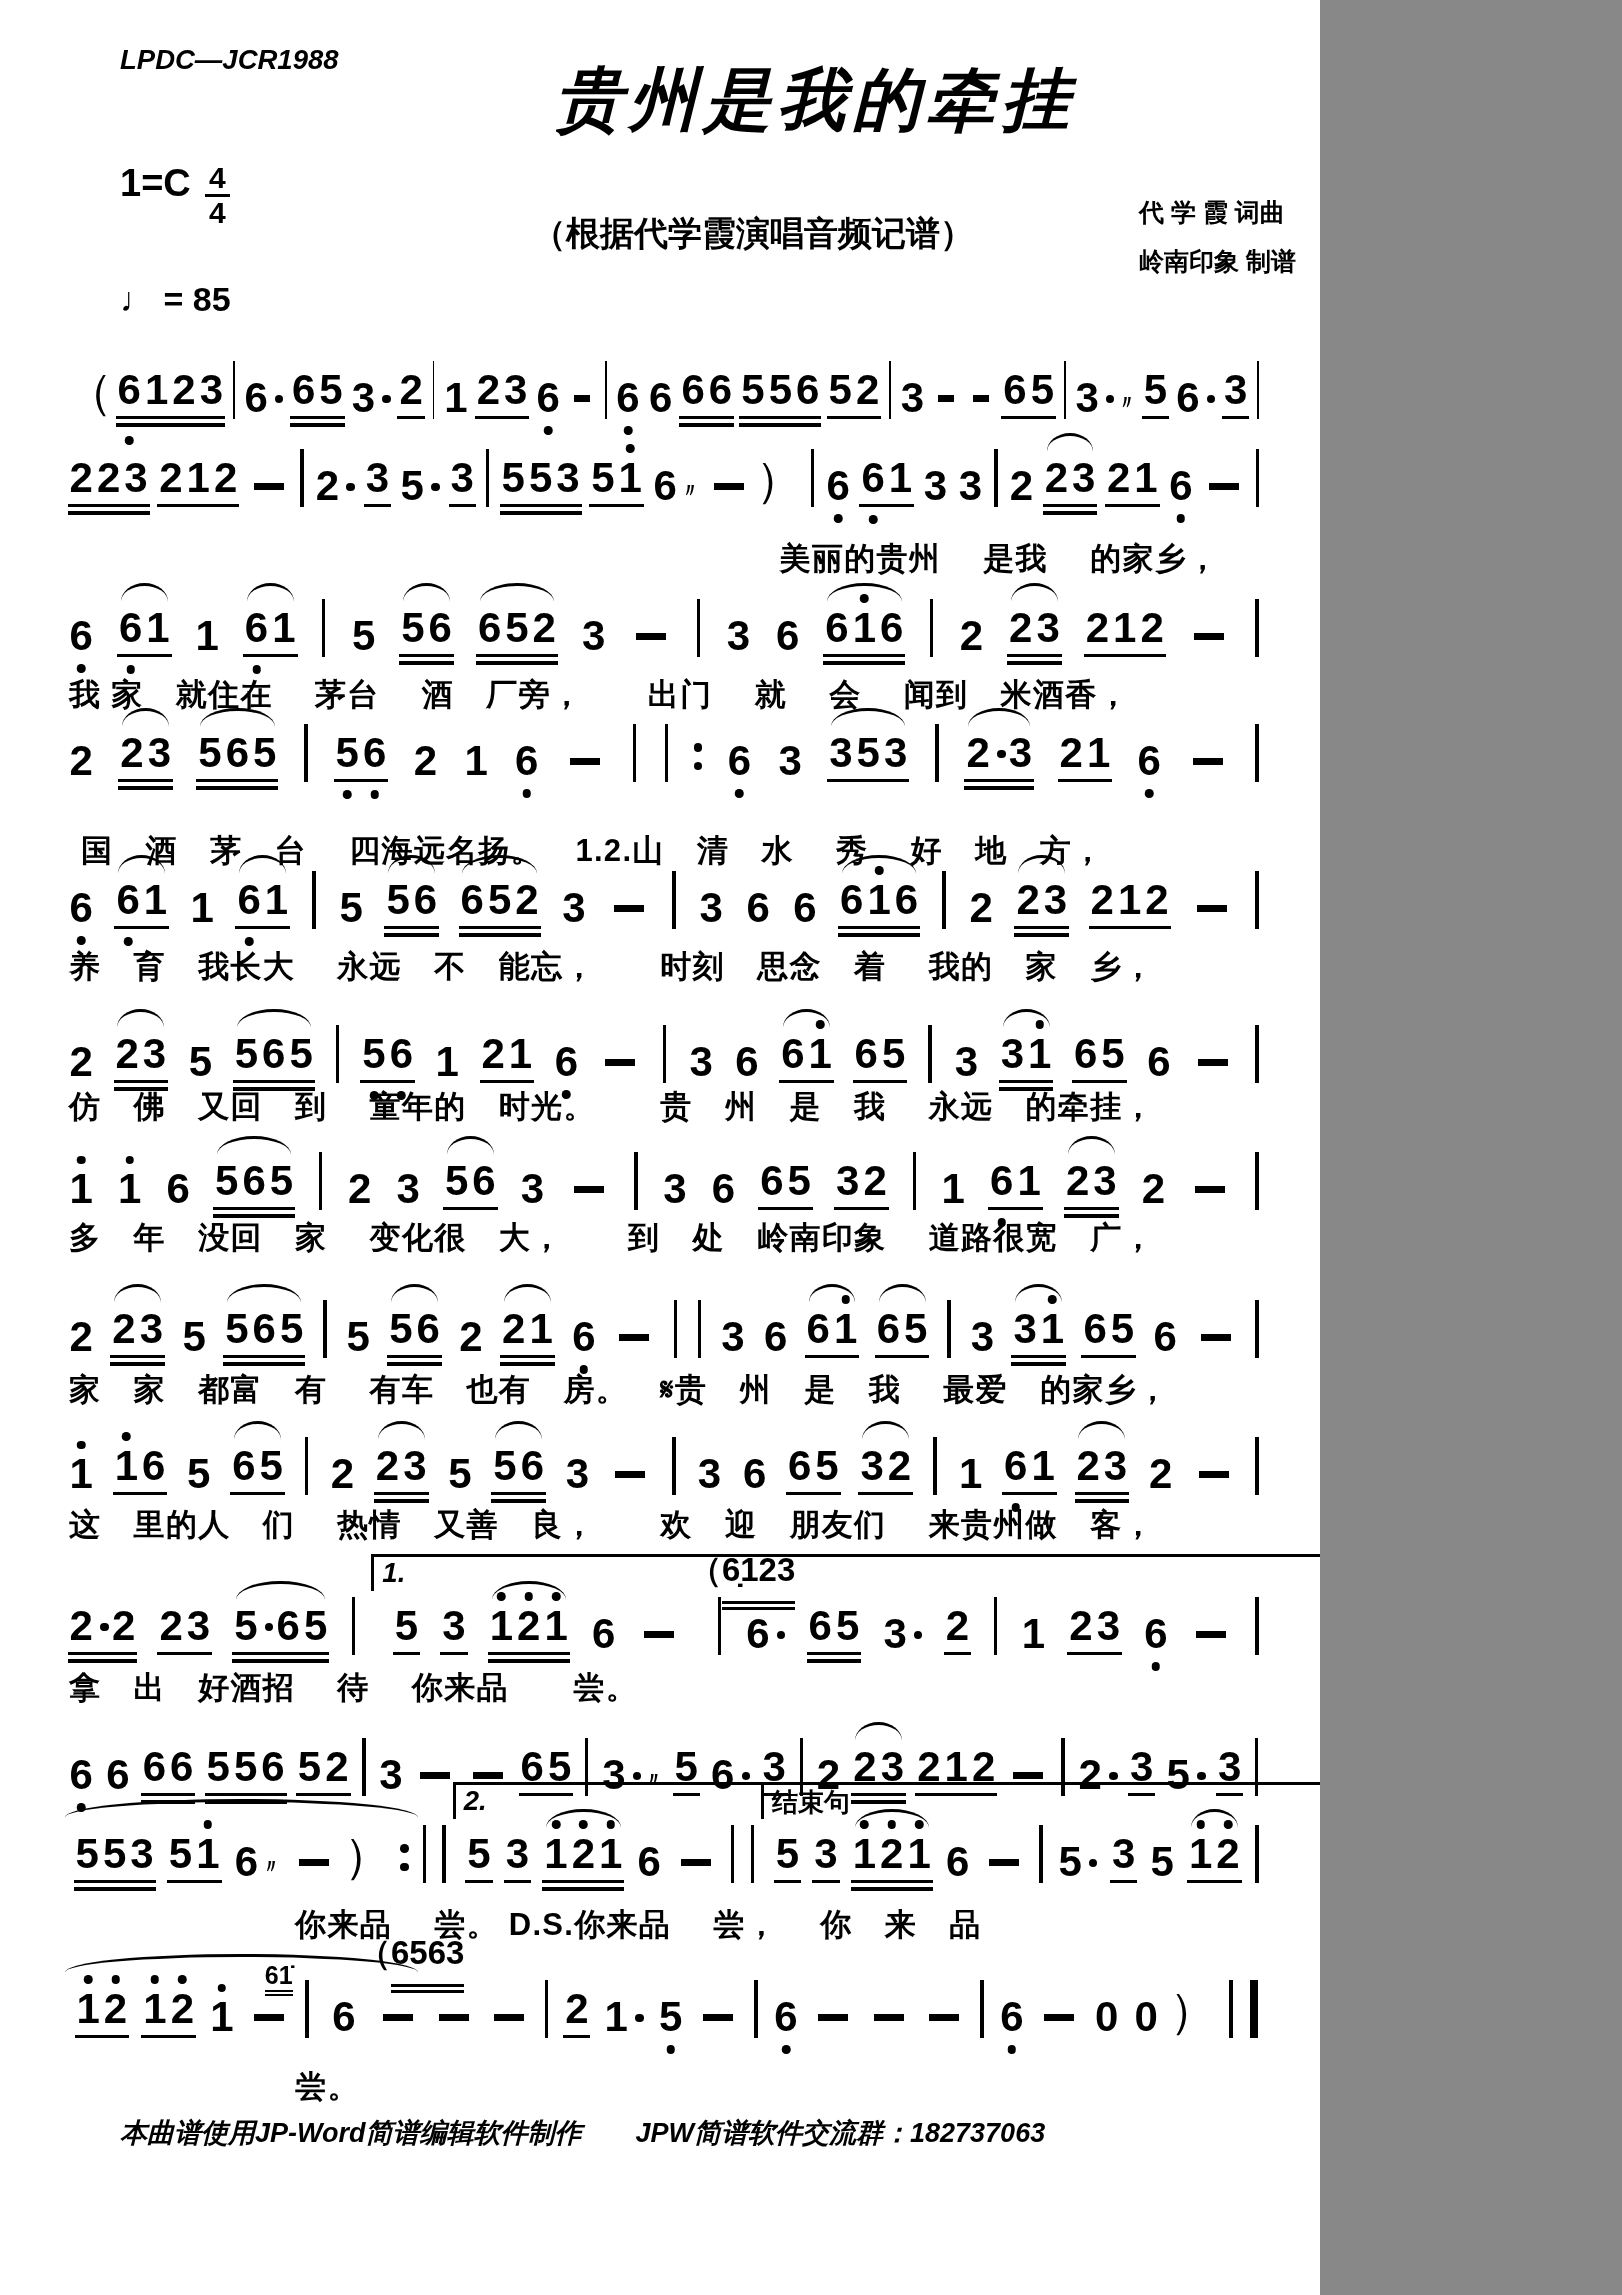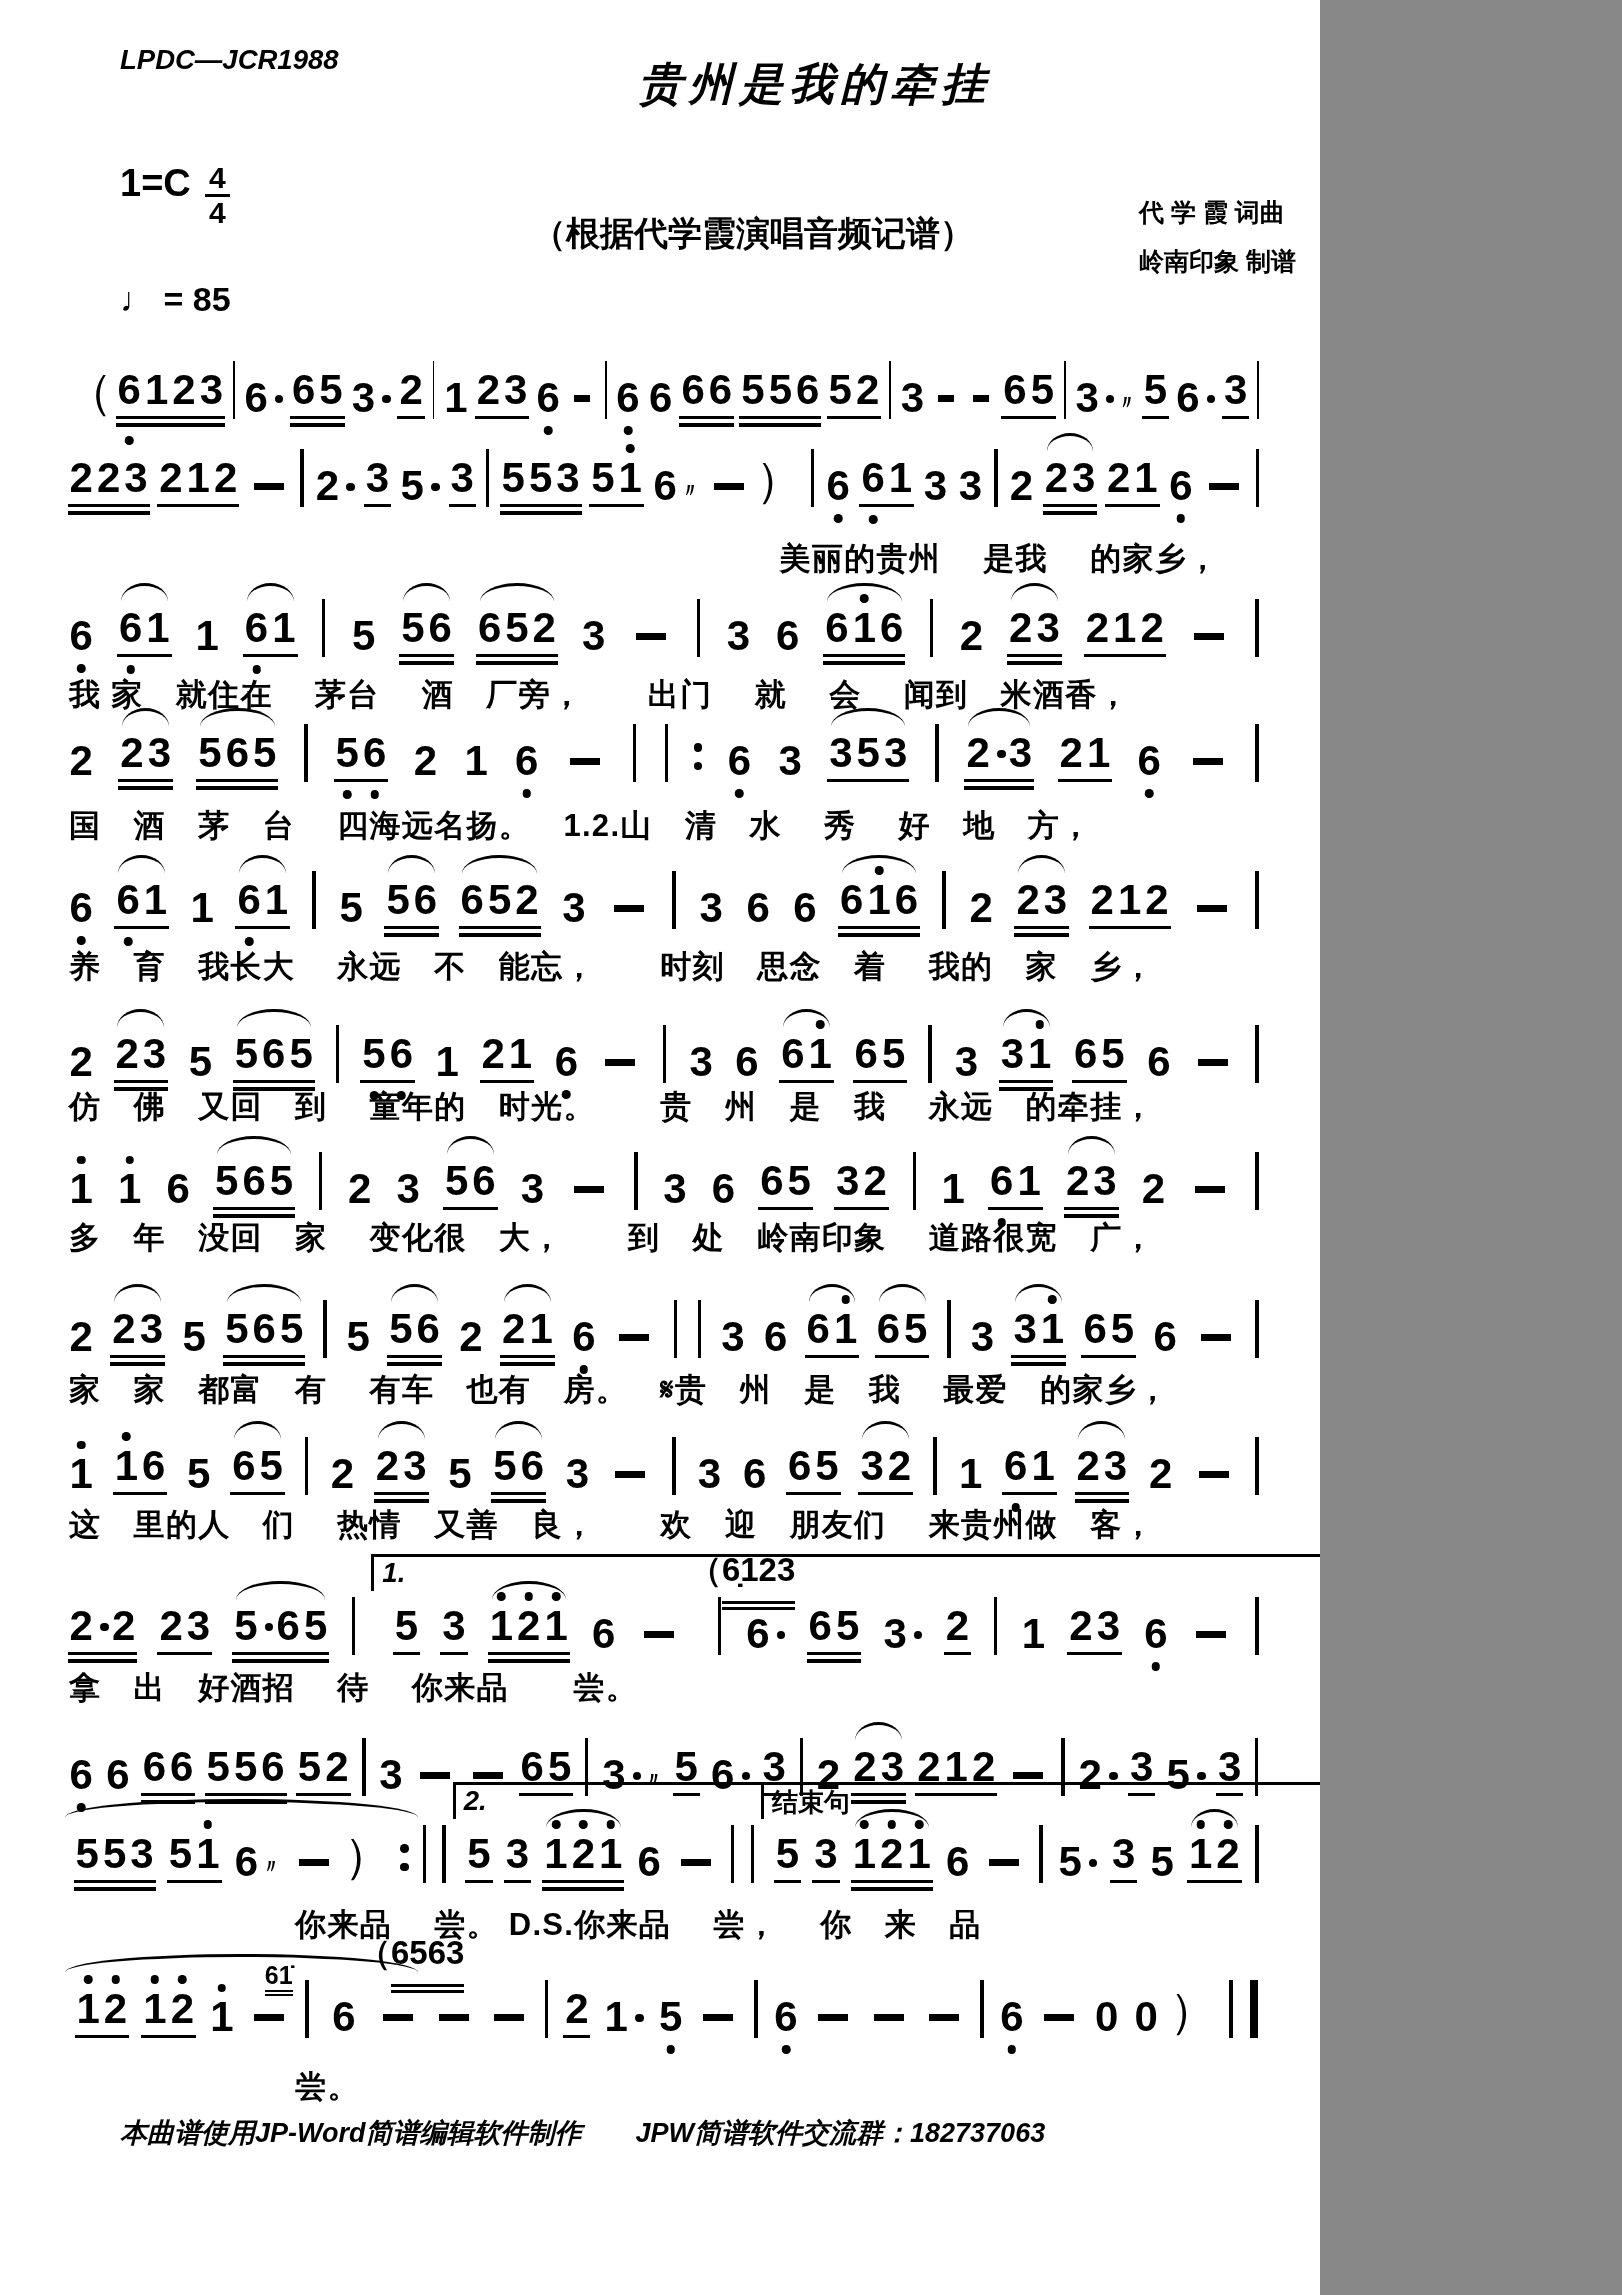--- a/index.html
+++ b/index.html
@@ -1,21 +1,21 @@
 <!DOCTYPE html>
 <html style="font-size:10.5px"><head>
 <meta charset="utf-8">
 <style>
   html,body{margin:0;padding:0;background:#888;}
   #page{position:relative;width:1320px;height:2295px;background:#ffffff;overflow:hidden;
         font-family:"Liberation Sans",sans-serif;color:#000;}
   
   .catalog{position:absolute;left:120px;top:44px;font-size:27.5px;font-weight:700;font-style:italic;}
   .title{position:absolute;left:815px;top:55px;transform:translateX(-50%);white-space:nowrap;
-         font-family:"Liberation Serif",serif;font-weight:700;font-style:italic;font-size:44px;letter-spacing:6.5px;}
+         font-family:"Liberation Serif",serif;font-weight:700;font-style:italic;font-size:68px;letter-spacing:6.5px;}
   .keytime{position:absolute;left:120px;top:162px;font-size:38px;font-weight:700;display:flex;align-items:flex-start;}
   .tsig{display:inline-flex;flex-direction:column;text-align:center;font-size:30px;line-height:1.05;margin-left:14.4px;}
   .tsig .top{border-bottom:3.3px solid #000;padding:0 3.9px;}
   .tempo{position:absolute;left:120px;top:280px;font-size:34px;font-weight:700;}
   .subtitle{position:absolute;left:753px;top:211px;transform:translateX(-50%);white-space:nowrap;
             font-size:34px;font-weight:700;}
   .credits{position:absolute;left:1139px;top:188px;font-size:25px;font-weight:700;line-height:1.95;white-space:nowrap;}
   
   .nrow{position:absolute;left:65px;right:56px;height:60px;display:flex;
         justify-content:space-between;align-items:flex-end;}
@@ -491,21 +491,21 @@
           </span>
         </span>
         <span class="note">
           <span class="grp">
             <span class="d db"><span class="num">6</span></span>
           </span>
         </span>
         <span class="dash"></span>
         <span class="bar"></span>
       </div>
-      <div class="lrow" style="top: 805px;">国　酒　茅　台　 四海远名扬。　1.2.山　清　水　 秀　 好　地　方，</div>
+      <div class="lrow" style="top: 830px; margin-left: 12px;">国　酒　茅　台　 四海远名扬。　1.2.山　清　水　 秀　 好　地　方，</div>
       <div class="nrow" style="top: 869px;">
         <span class="note">
           <span class="grp">
             <span class="d db"><span class="num">6</span></span>
           </span>
         </span>
         <span class="note u1 arc">
           <span class="grp">
             <span class="d db"><span class="num">6</span></span>
             <span class="d"><span class="num">1</span></span>

